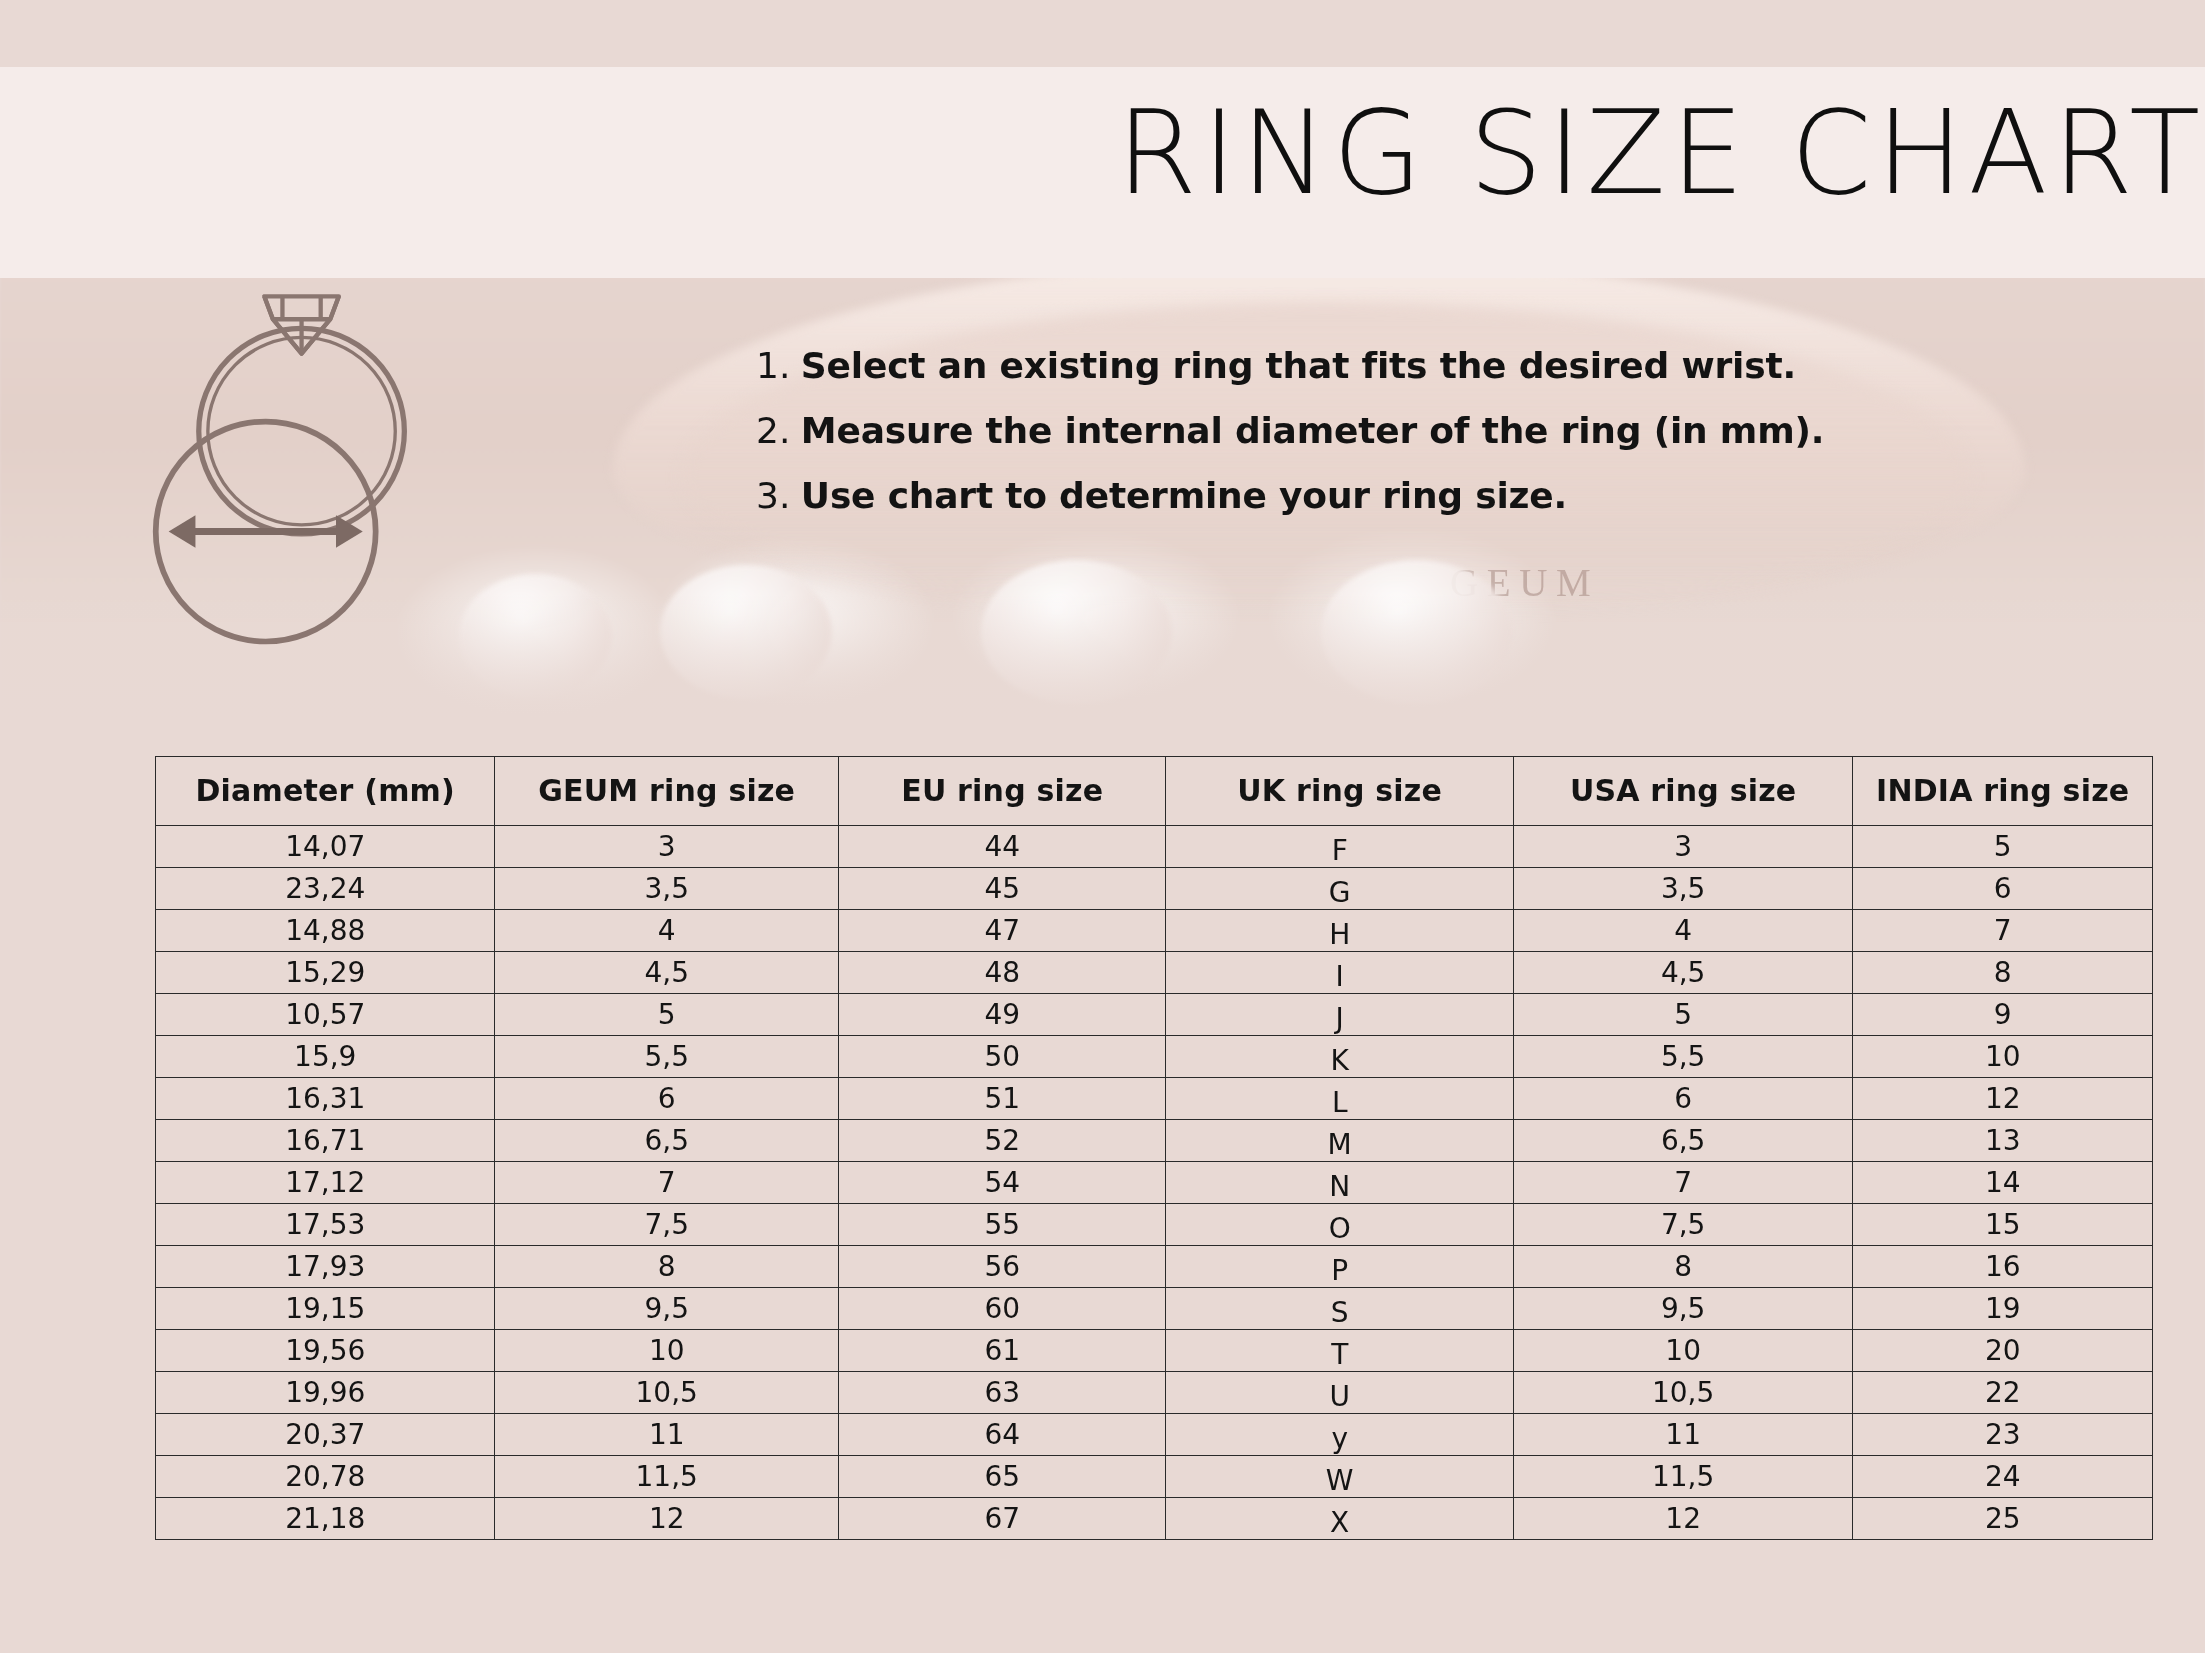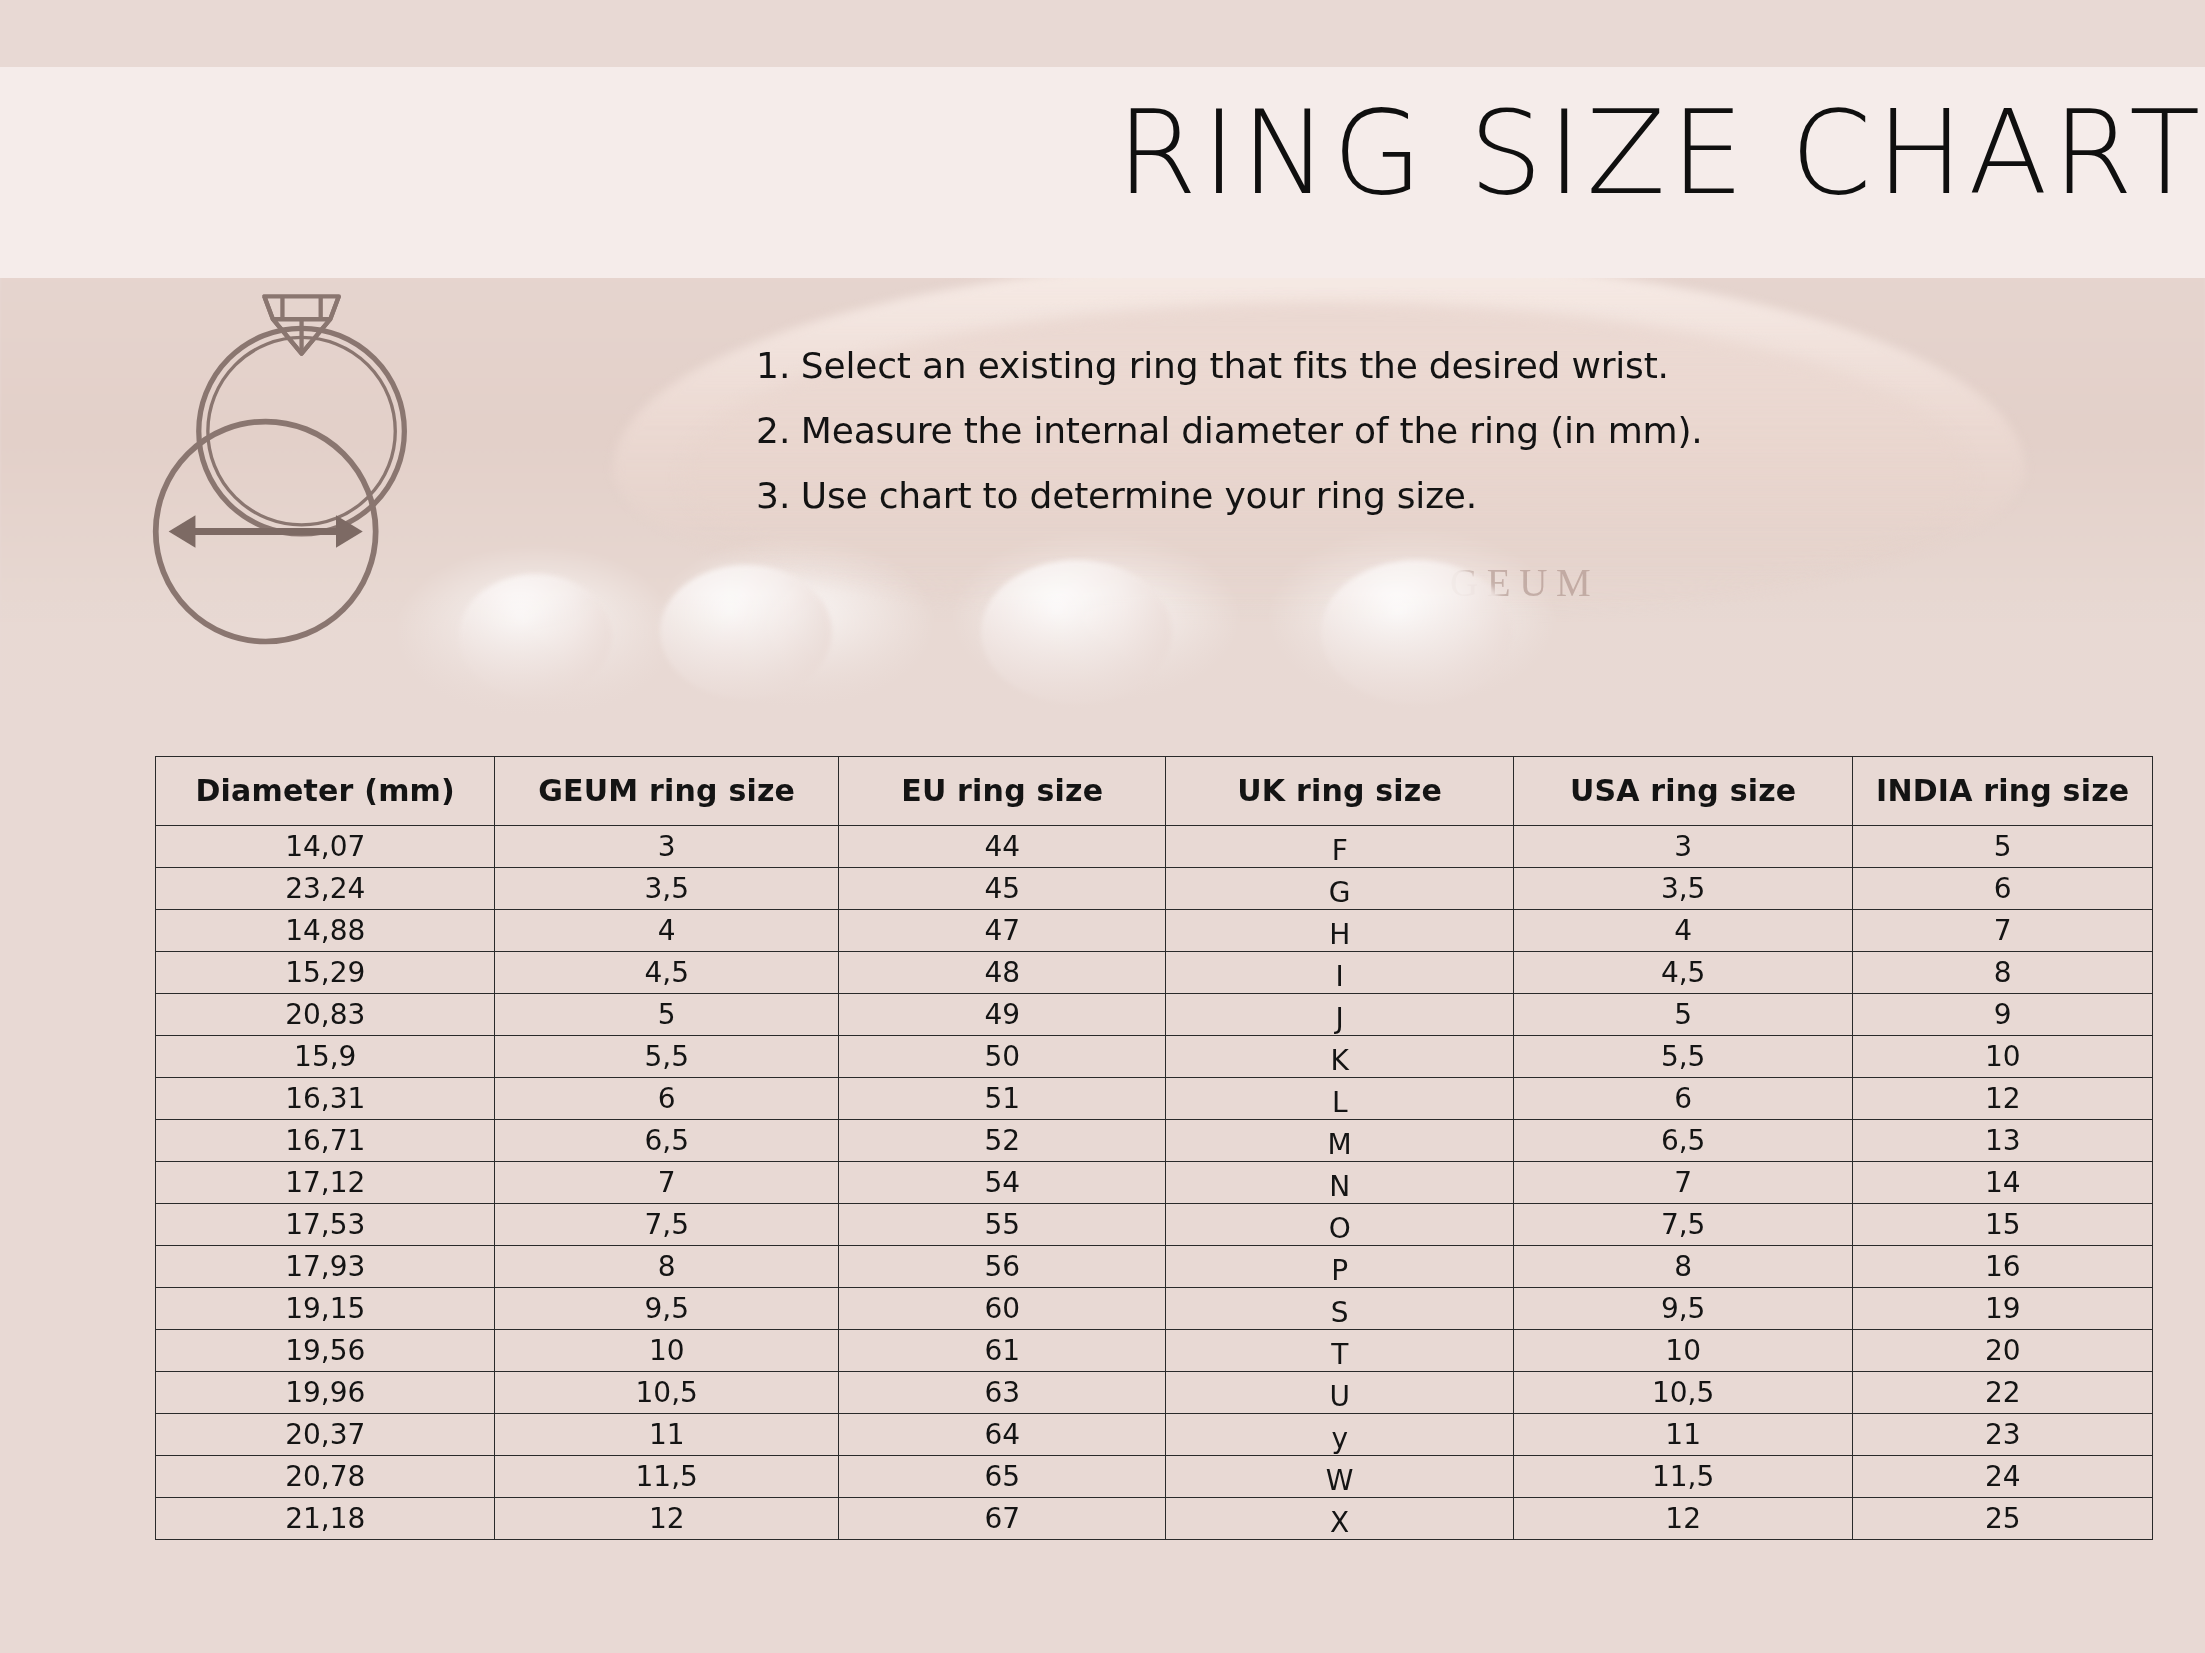--- a/index.html
+++ b/index.html
@@ -137,21 +137,21 @@
     white-space: nowrap;
   }
   .step-num {
     font-family: "DejaVu Sans", sans-serif;
     font-weight: 400;
     font-size: 36px;
     margin-right: 10.5px;
   }
   .step-text {
     font-family: "DejaVu Sans", sans-serif;
-    font-weight: normal;
+    font-weight: bold;
     font-size: 36px;
     letter-spacing: -0.2px;
   }
 
   
   .table-wrap {
     position: absolute;
     left: 107px;
     top: 756px;
     width: 1998px;
@@ -298,21 +298,21 @@
           </tr>
           <tr>
             <td>15,29</td>
             <td>4,5</td>
             <td>48</td>
             <td class="shift-down">I</td>
             <td>4,5</td>
             <td>8</td>
           </tr>
           <tr>
-            <td>20,83</td>
+            <td>10,57</td>
             <td>5</td>
             <td>49</td>
             <td class="shift-down">J</td>
             <td>5</td>
             <td>9</td>
           </tr>
           <tr>
             <td>15,9</td>
             <td>5,5</td>
             <td>50</td>

